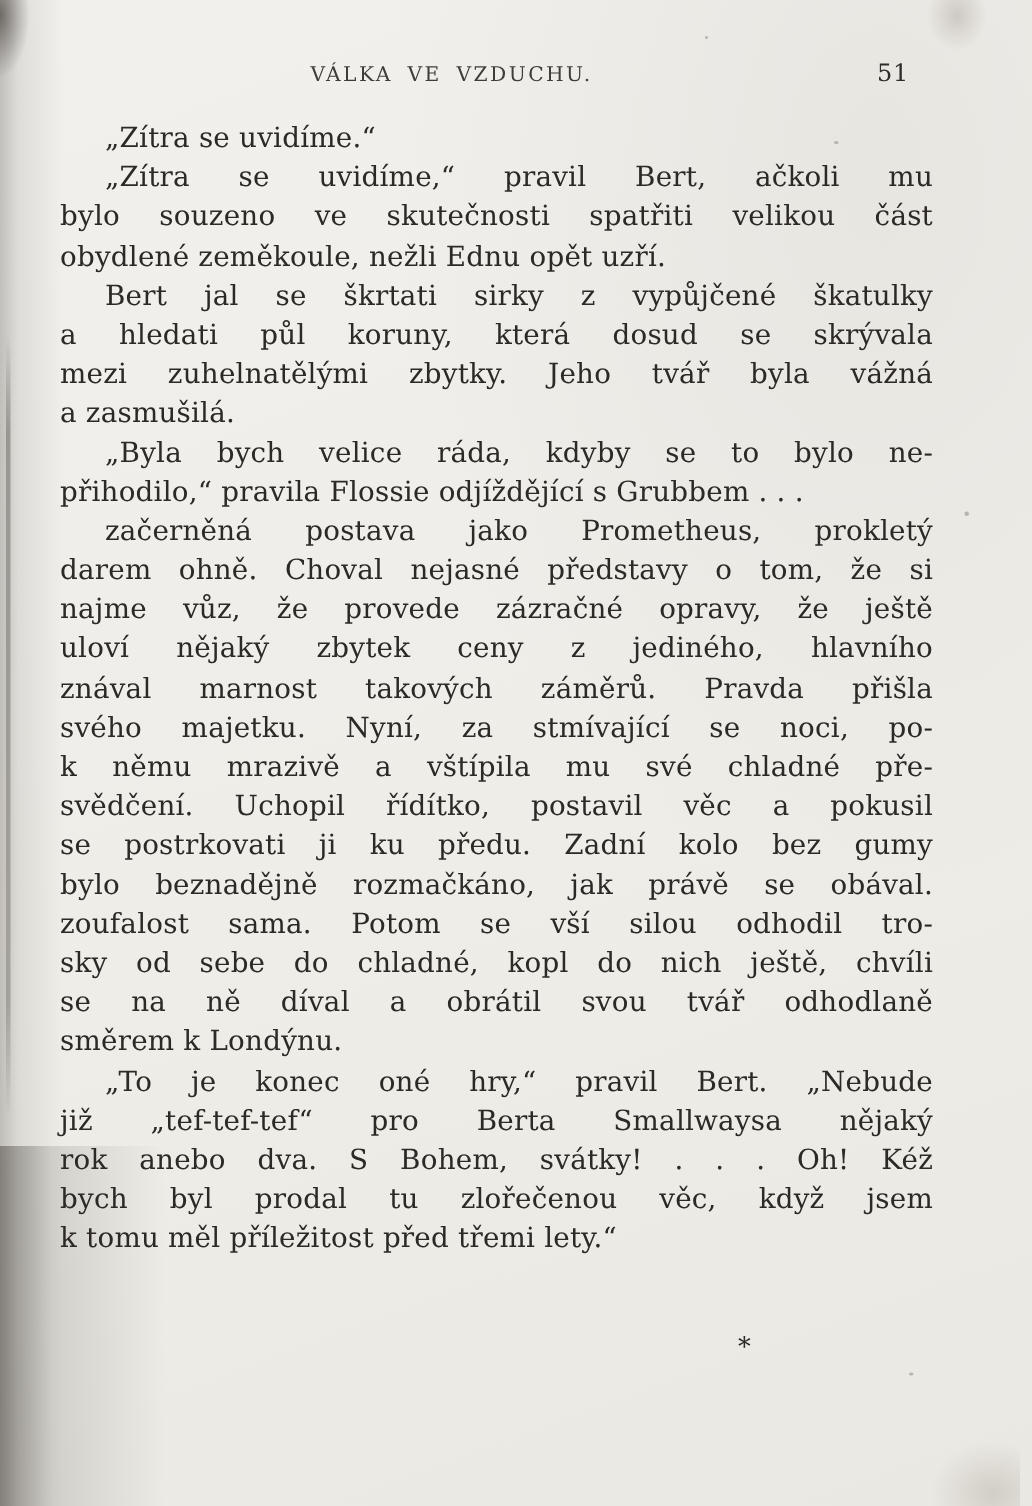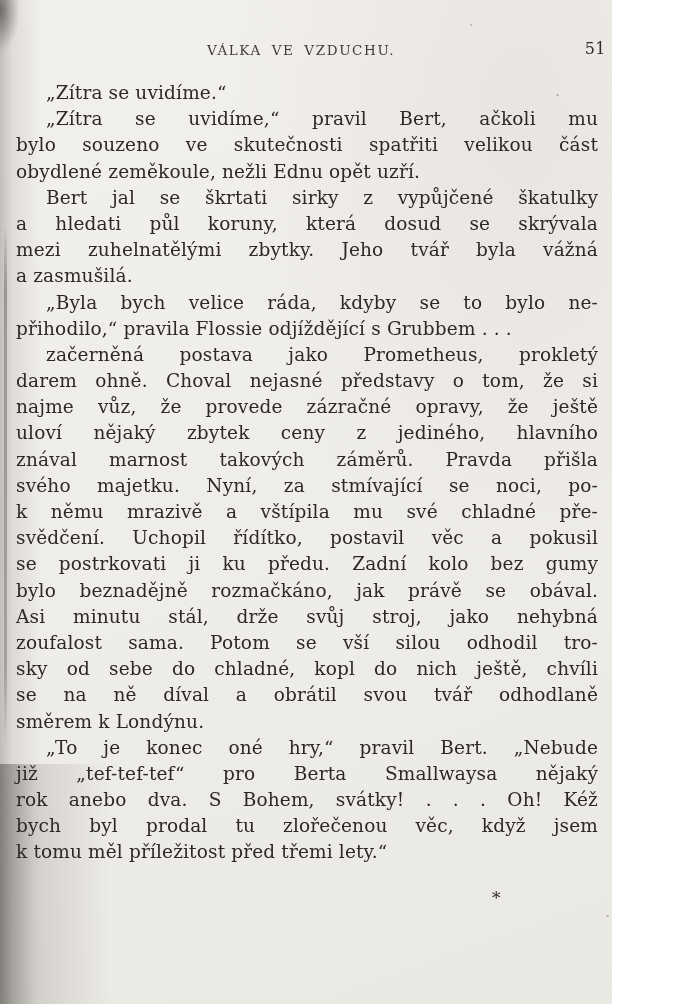--- a/index.html
+++ b/index.html
@@ -3,21 +3,21 @@
 <meta charset="utf-8">
 <style>
   html, body { margin: 0; padding: 0; }
   body {
     width: 688px; height: 1004px;
     font-family: "DejaVu Serif", "Liberation Serif", serif;
     overflow: hidden;
   }
   .page {
     position: relative;
-    width: 612px; height: 1004px;
+    width: 688px; height: 1004px;
     background:
       radial-gradient(ellipse at 85% 10%, rgba(120,112,100,0.07), transparent 40%),
       linear-gradient(160deg, #f2f0ec 0%, #efede8 55%, #eae8e2 100%);
     overflow: hidden;
   }
   
   .binding-shadow {
     position: absolute; left: 0; top: 0; bottom: 0; width: 42px;
     background: linear-gradient(to right, rgba(58,54,50,0.26), rgba(58,54,50,0.10) 12px, rgba(58,54,50,0.0) 42px);
     pointer-events: none;
@@ -64,21 +64,21 @@
     font-size: 13.5px; letter-spacing: 1.6px; word-spacing: 4px;
     color: #403c37;
   }
   .page-number {
     position: absolute; right: 6px; top: -3px;
     font-size: 16px; color: #2f2c29; letter-spacing: 0.5px;
   }
 
   
   .text-block {
-    position: absolute; left: 16px; top: 80px; width: 582px;
+    position: absolute; left: 40px; top: 80px; width: 582px;
     font-size: 18.5px; line-height: 26.2px;
     color: #2c2926;
     letter-spacing: 0.15px;
   }
   .para { margin: 0; }
   .line {
     text-align: justify;
     text-align-last: justify;
     height: 26.2px; overflow: visible; white-space: normal;
   }
@@ -134,21 +134,20 @@
         <div class="line">začerněná postava jako Prometheus, prokletý</div>
         <div class="line">darem ohně. Choval nejasné představy o tom, že si</div>
         <div class="line">najme vůz, že provede zázračné opravy, že ještě</div>
         <div class="line">uloví nějaký zbytek ceny z jediného, hlavního</div>
         <div class="line">znával marnost takových záměrů. Pravda přišla</div>
         <div class="line">svého majetku. Nyní, za stmívající se noci, po-</div>
         <div class="line">k němu mrazivě a vštípila mu své chladné pře-</div>
         <div class="line">svědčení. Uchopil řídítko, postavil věc a pokusil</div>
         <div class="line">se postrkovati ji ku předu. Zadní kolo bez gumy</div>
         <div class="line">bylo beznadějně rozmačkáno, jak právě se obával.</div>
-        <div class="line">Asi minutu stál, drže svůj stroj, jako nehybná</div>
         <div class="line">zoufalost sama. Potom se vší silou odhodil tro-</div>
         <div class="line">sky od sebe do chladné, kopl do nich ještě, chvíli</div>
         <div class="line">se na ně díval a obrátil svou tvář odhodlaně</div>
         <div class="line last">směrem k Londýnu.</div>
       </div>
       <div class="para">
         <div class="line">„To je konec oné hry,“ pravil Bert. „Nebude</div>
         <div class="line">již „tef-tef-tef“ pro Berta Smallwaysa nějaký</div>
         <div class="line">rok anebo dva. S Bohem, svátky! . . . Oh! Kéž</div>
         <div class="line">bych byl prodal tu zlořečenou věc, když jsem</div>

